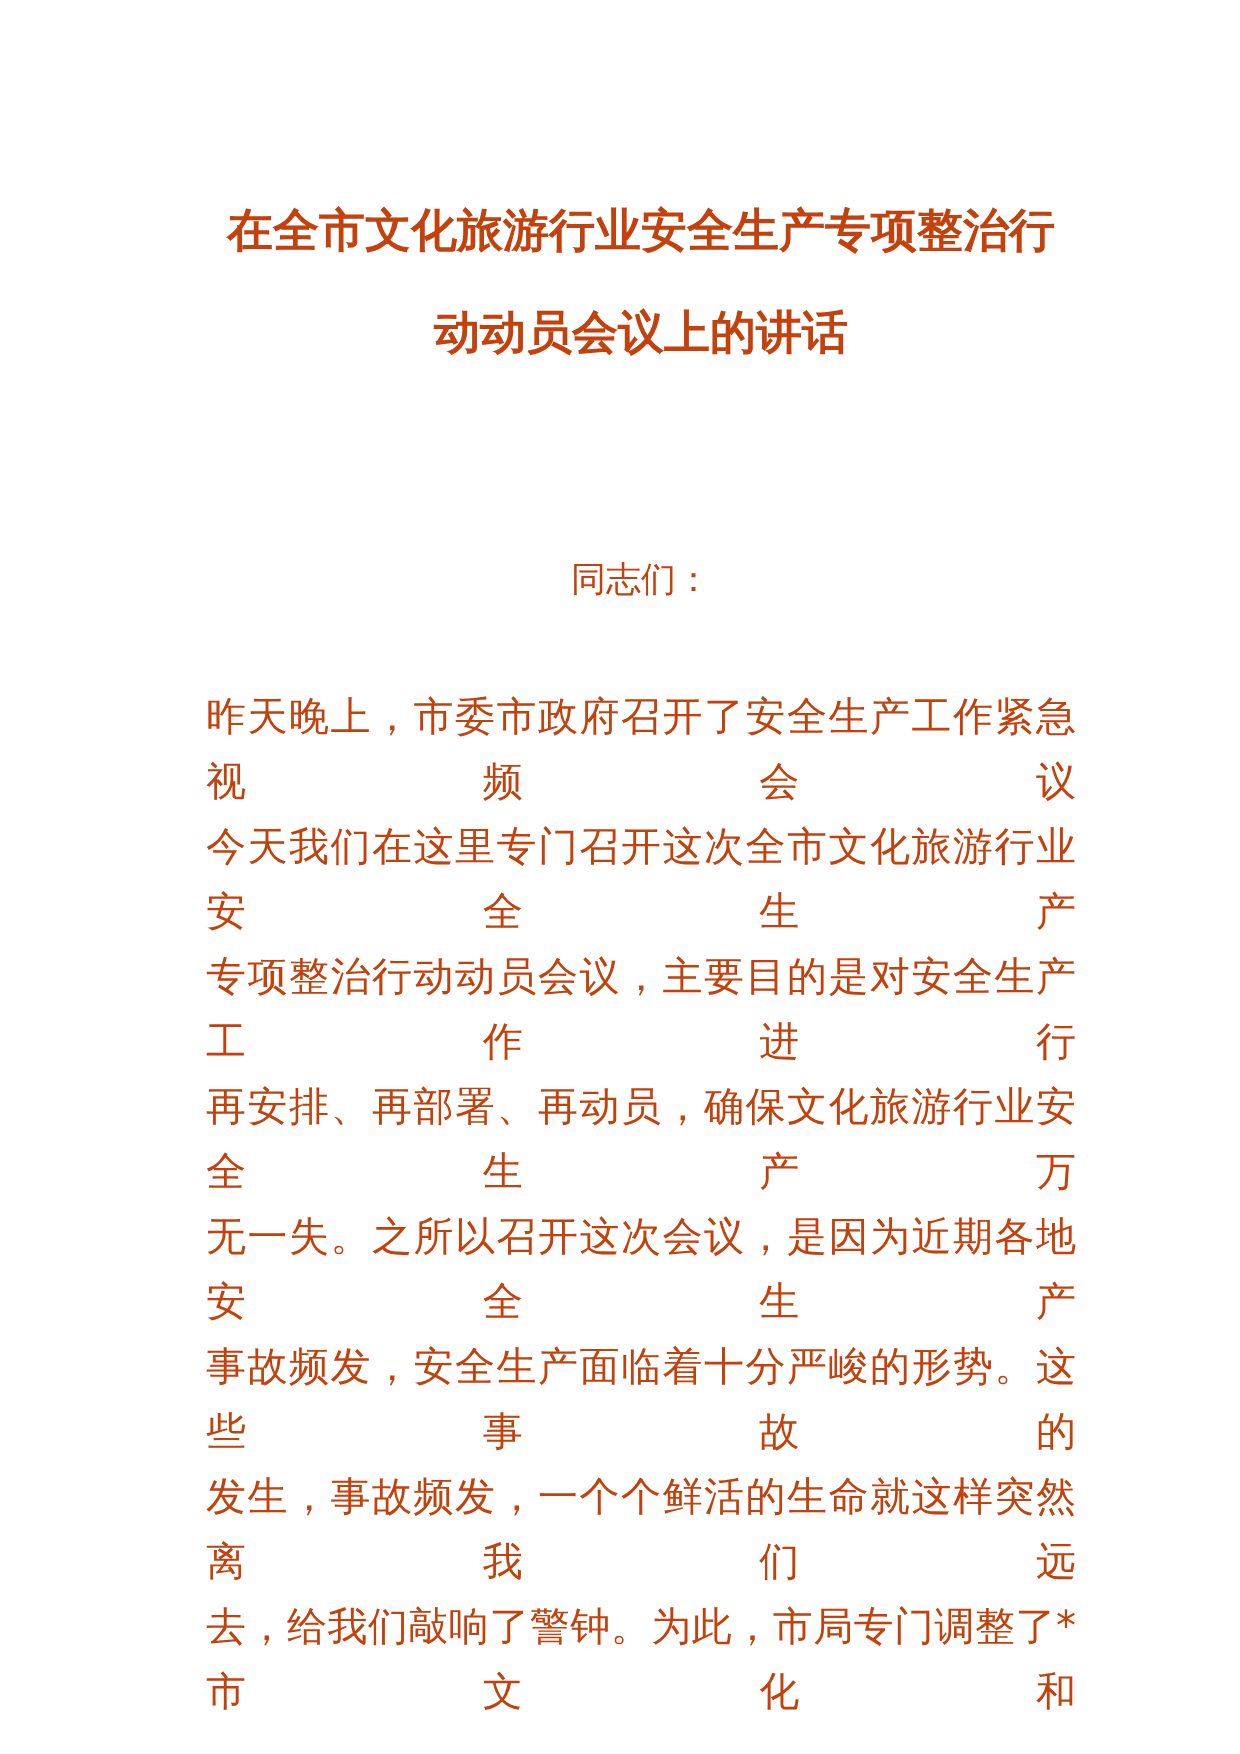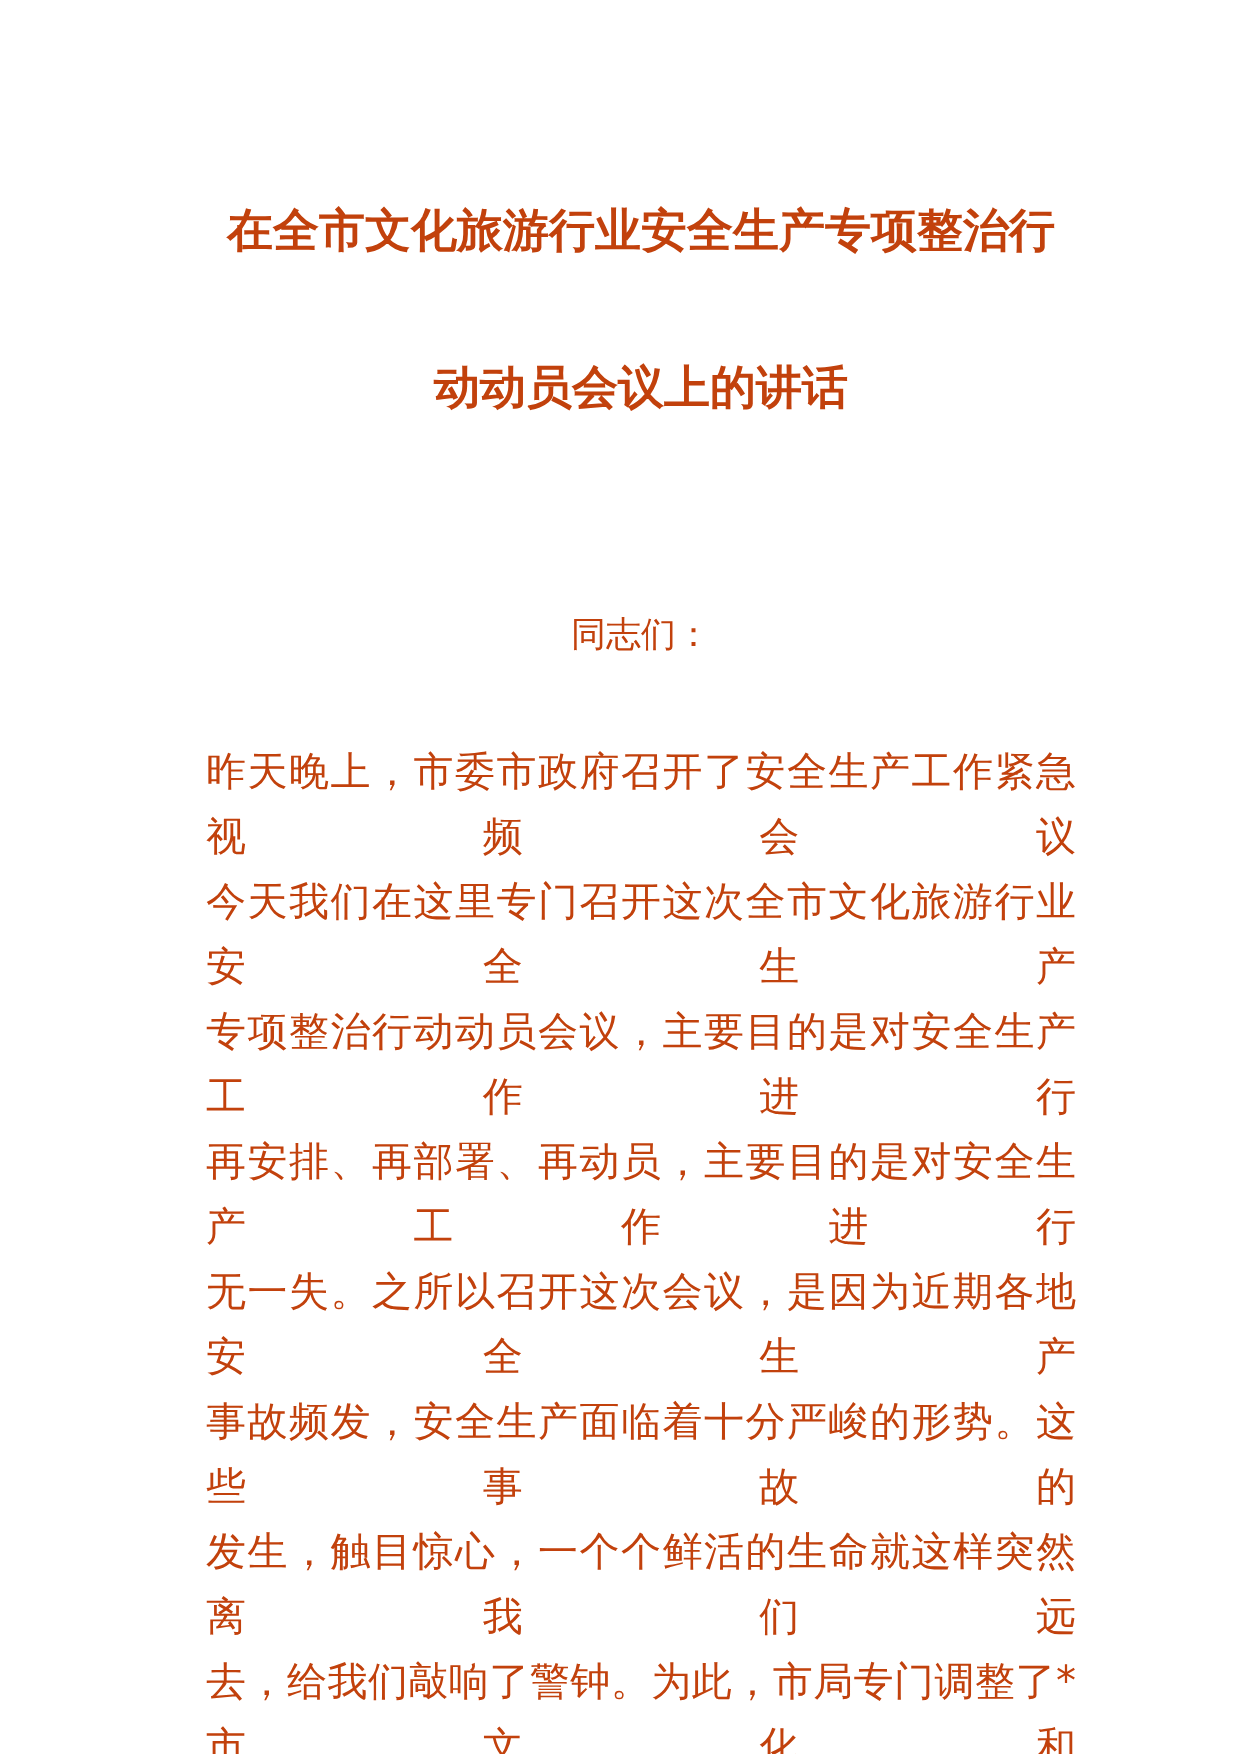--- a/index.html
+++ b/index.html
@@ -24,21 +24,21 @@
     font-weight: 700;
     line-height: 50px;
     text-align: center;
     letter-spacing: 0px;
     white-space: nowrap;
   }
   .title-line1 {
     padding-top: 205px;
   }
   .title-line2 {
-    margin-top: 107px;
+    margin-top: 52px;
   }
   .salutation {
     margin-top: 190px;
     font-size: 35px;
     line-height: 65px;
     text-align: center;
   }
   .body-paragraph {
     margin-top: 72px;
   }
@@ -54,20 +54,20 @@
 
 <div class="page" style="background: rgb(255, 255, 255); color: #c2410c; padding-left: 20px;">
   <div class="content">
     <div class="title-line title-line1">在全市文化旅游行业安全生产专项整治行</div>
     <div class="title-line title-line2">动动员会议上的讲话</div>
     <div class="salutation">同志们：</div>
     <div class="body-paragraph">
         <div class="body-line">昨天晚上，市委市政府召开了安全生产工作紧急视频会议</div>
         <div class="body-line">今天我们在这里专门召开这次全市文化旅游行业安全生产</div>
         <div class="body-line">专项整治行动动员会议，主要目的是对安全生产工作进行</div>
-        <div class="body-line">再安排、再部署、再动员，主要目的是对安全生产工作进行</div>
+        <div class="body-line">再安排、再部署、再动员，确保文化旅游行业安全生产万</div>
         <div class="body-line">无一失。之所以召开这次会议，是因为近期各地安全生产</div>
         <div class="body-line">事故频发，安全生产面临着十分严峻的形势。这些事故的</div>
-        <div class="body-line">发生，触目惊心，一个个鲜活的生命就这样突然离我们远</div>
+        <div class="body-line">发生，事故频发，一个个鲜活的生命就这样突然离我们远</div>
         <div class="body-line">去，给我们敲响了警钟。为此，市局专门调整了*市文化和</div>
       </div>
   </div>
 </div>
 
 </body></html>

